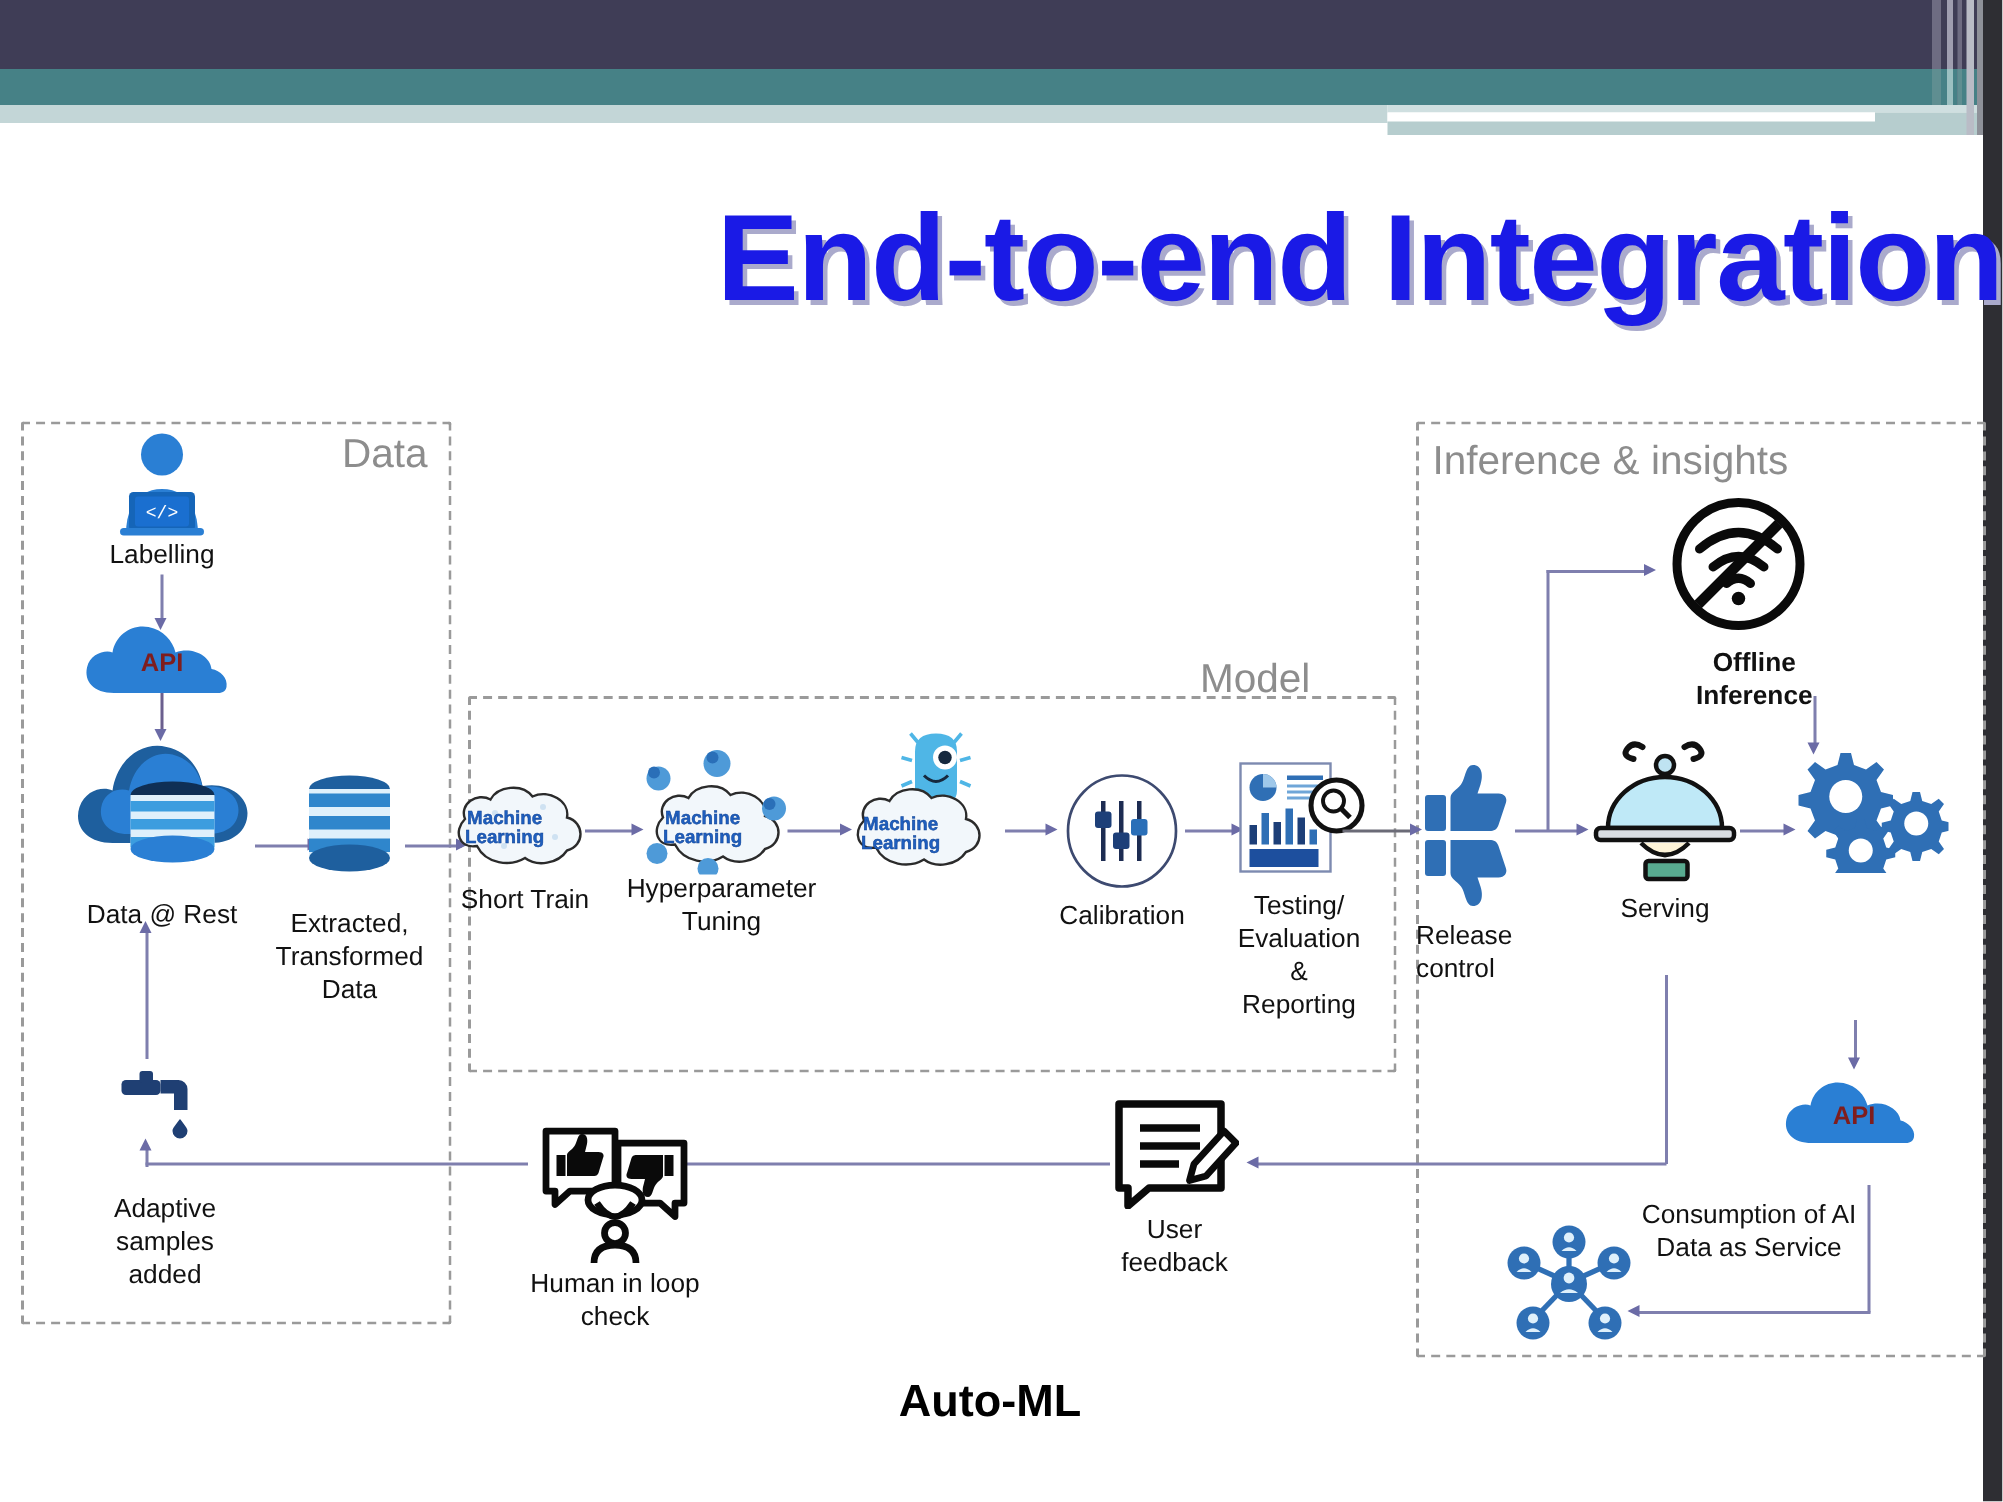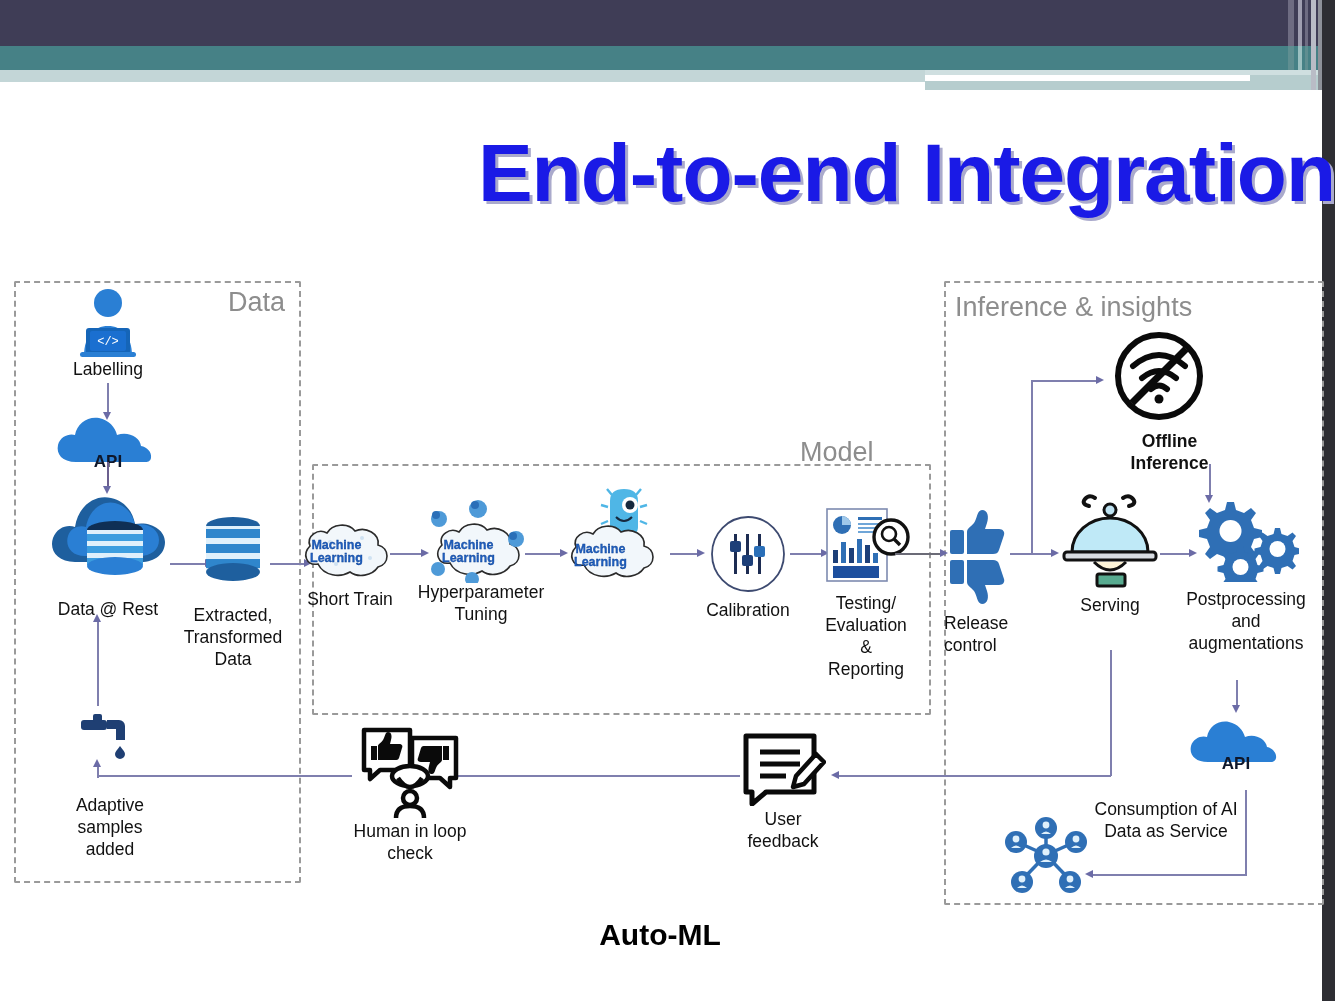--- a/index.html
+++ b/index.html
@@ -68,22 +68,22 @@
     position:absolute;left:0;top:918px;width:1320px;text-align:center;
     font-size:30px;font-weight:bold;color:#000;
     font-family:"Liberation Sans",sans-serif;
   }
   .ml-word{
     position:absolute;font-weight:bold;color:#1f5fbf;font-size:12.5px;
     line-height:12.5px;text-align:center;
     -webkit-text-stroke:0.3px #0d3f8f;
   }
   .api-text{
-    position:absolute;color:#0f172a;font-weight:bold;font-size:17px;
-    width:100%;margin-top:20px;
+    position:absolute;color:#7f1d1d;font-weight:bold;font-size:17px;
+    width:100%;
   }
 </style>
 </head>
 <body>
 
 <div id="topband">
   <div class="bd" id="bd-dark"></div>
   <div class="bd" id="bd-teal"></div>
   <div class="bd" id="bd-pale1"></div>
   <div class="bd" id="bd-pale2"></div>
@@ -341,23 +341,20 @@
   <svg class="icon" width="106" height="82" viewBox="0 0 106 82">
     <g fill="#2f6fb5">
       <path d="M34 2 l7 0 l2 8 l8 3 l7 -5 l5 5 l-5 7 l3 8 l8 2 l0 7 l-8 2 l-3 8 l5 7 l-5 5 l-7 -5 l-8 3 l-2 8 l-7 0 l-2 -8 l-8 -3 l-7 5 l-5 -5 l5 -7 l-3 -8 l-8 -2 l0 -7 l8 -2 l3 -8 l-5 -7 l5 -5 l7 5 l8 -3 z"></path>
       <circle cx="37.5" cy="31" r="11" fill="#ffffff"></circle>
       <path d="M82 28 l5 0 l1.5 6 l6 2 l5 -3.5 l3.5 3.5 l-3.5 5 l2 6 l6 1.5 l0 5 l-6 1.5 l-2 6 l3.5 5 l-3.5 3.5 l-5 -3.5 l-6 2 l-1.5 6 l-5 0 l-1.5 -6 l-6 -2 l-5 3.5 l-3.5 -3.5 l3.5 -5 l-2 -6 l-6 -1.5 l0 -5 l6 -1.5 l2 -6 l-3.5 -5 l3.5 -3.5 l5 3.5 l6 -2 z"></path>
       <circle cx="84.5" cy="49" r="8" fill="#ffffff"></circle>
       <path d="M45 46 l5 0 l1.5 6 l6 2 l5 -3.5 l3.5 3.5 l-3.5 5 l2 6 l6 1.5 l0 5 l-6 1.5 l-2 6 l3.5 5 l-3.5 3.5 l-5 -3.5 l-6 2 l-1.5 6 l-5 0 l-1.5 -6 l-6 -2 l-5 3.5 l-3.5 -3.5 l3.5 -5 l-2 -6 l-6 -1.5 l0 -5 l6 -1.5 l2 -6 l-3.5 -5 l3.5 -3.5 l5 3.5 l6 -2 z"></path>
       <circle cx="47.5" cy="67" r="8" fill="#ffffff"></circle>
     </g>
   </svg>
-  <div class="cap" style="margin-top:6px;">Postprocessing
-and
-augmentations</div>
 </div>
 <div class="arrow v" style="left:1236px;top:680px;height:28px;"></div>
 <div class="head d" style="left:1232px;top:705px;"></div>
 
 <div class="node" style="left:1186px;top:716px;width:100px;">
   <div style="position:relative;width:100px;height:52px;">
     <svg class="icon" width="100" height="52" viewBox="0 0 100 52">
       <path d="M22 46 C9 46 3 39 5 30 C7 22 16 19 21 21 C23 10 33 4 43 6 C52 8 57 14 59 21 C69 17 80 23 81 31 C86 32 91 37 90 42 C89 47 84 46 80 46 Z" fill="#2a7fd4"></path>
     </svg>
     <div class="api-text" style="top:18px;">API</div>
@@ -417,21 +414,21 @@
     <line x1="20" y1="46" x2="46" y2="46" stroke="#0a0a0a" stroke-width="5"></line>
     <path d="M56 46 L76 24 l8 8 L64 54 l-11 3 z" fill="#ffffff" stroke="#0a0a0a" stroke-width="4.5" stroke-linejoin="round"></path>
   </svg>
   <div class="cap" style="margin-top:2px;">User
 feedback</div>
 </div>
 
 <div class="arrow h" style="left:455px;top:775px;width:285px;"></div>
 <div class="head l" style="left:450px;top:771px;"></div>
 
-<div class="node" style="left:345px;top:726px;width:130px;">
+<div class="node" style="left:345px;top:750px;width:130px;">
   <svg class="icon" width="104" height="92" viewBox="0 0 104 92">
     <path d="M6 4 h46 v40 h-30 l-10 9 v-9 h-6 z" fill="#ffffff" stroke="#0a0a0a" stroke-width="4.5" stroke-linejoin="round"></path>
     <path d="M20 34 V20 c0 -2 3 -3 5 -6 c2 -3 2 -8 5 -8 c4 0 4 5 3 8 l-1 4 h9 c3 0 4 2 3 4 l-3 10 c-1 2 -2 2 -4 2 z" fill="#0a0a0a"></path>
     <rect x="13" y="20" width="6" height="14" fill="#0a0a0a"></rect>
     <path d="M54 12 h44 v40 h-6 v9 l-10 -9 h-28 z" fill="#ffffff" stroke="#0a0a0a" stroke-width="4.5" stroke-linejoin="round"></path>
     <path d="M84 20 V34 c0 2 -3 3 -5 6 c-2 3 -2 8 -5 8 c-4 0 -4 -5 -3 -8 l1 -4 h-9 c-3 0 -4 -2 -3 -4 l3 -10 c1 -2 2 -2 4 -2 z" fill="#0a0a0a"></path>
     <rect x="85" y="20" width="6" height="14" fill="#0a0a0a"></rect>
     <ellipse cx="52" cy="50" rx="18" ry="10" fill="#ffffff" stroke="#0a0a0a" stroke-width="4.5"></ellipse>
     <path d="M40 52 q12 18 24 0" fill="#ffffff" stroke="#0a0a0a" stroke-width="4.5"></path>
     <circle cx="52" cy="72" r="7" fill="#ffffff" stroke="#0a0a0a" stroke-width="4.5"></circle>

